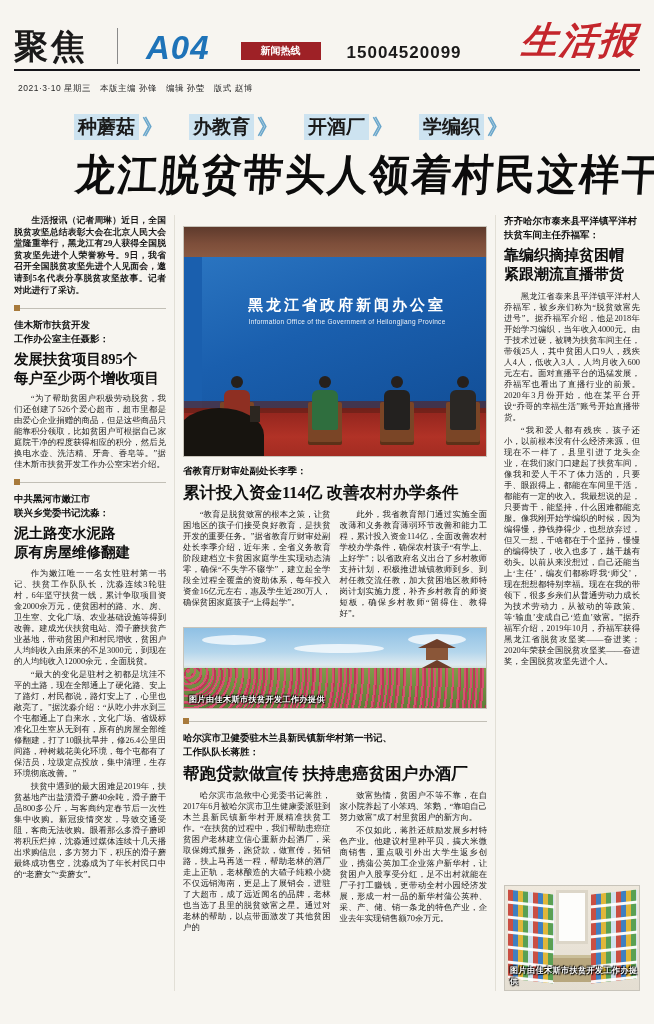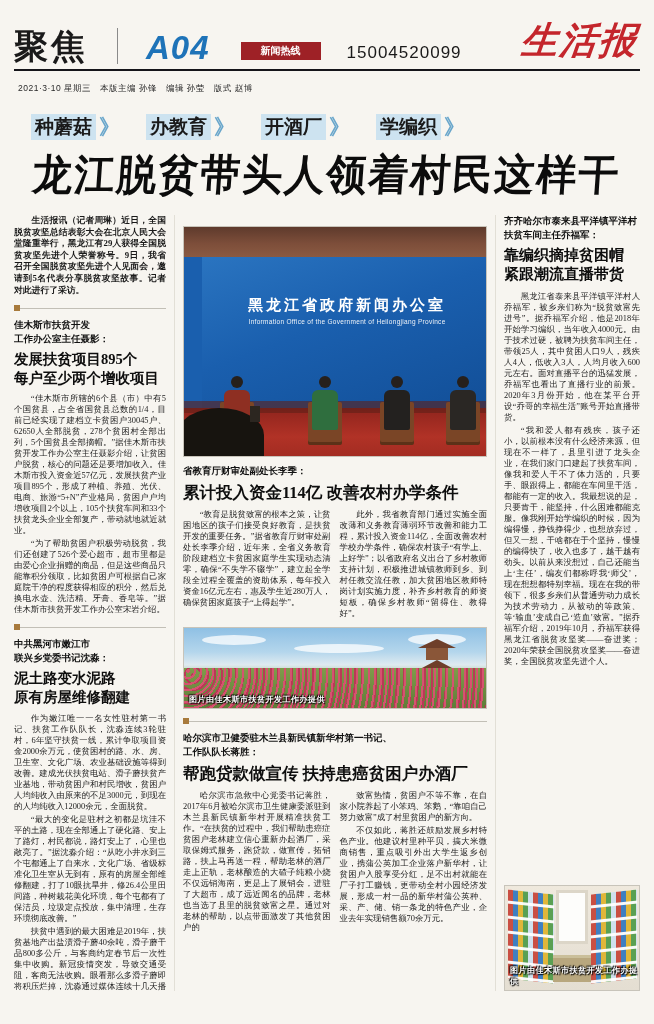--- a/index.html
+++ b/index.html
@@ -11,30 +11,30 @@
   }
   
   .header { padding:22px 14px 0 14px; }
   .header-top { display:flex; align-items:flex-end; position:relative; height:42px;gap:19px; }
   .focus-title { font-size:34px; font-weight:bold; letter-spacing:3px; line-height:1; }
   .header-vline { width:1px; height:36px; background:#8a8a8a; margin:0 9px 0 10px; }
   .page-number { font-size:33px; font-weight:900; font-style:italic; color:#1e73b8;
     font-family:"Liberation Sans","DejaVu Sans",sans-serif; line-height:1; letter-spacing:1px; }
   .hotline-badge { background:#9e2126; color:#fff; font-size:10px; font-weight:bold;
     padding:2px 20px; margin:0 7px 4px 12px; font-family:"Liberation Sans",sans-serif; }
-  .hotline-number { font-size:17px; font-weight:normal; letter-spacing:1px; margin-bottom:1px;
+  .hotline-number { font-size:17px; font-weight:bold; letter-spacing:1px; margin-bottom:1px;
     font-family:"Liberation Sans","DejaVu Sans",sans-serif; }
   .masthead { position:absolute; right:2px; bottom:-2px; color:#c4262c; font-size:37px;
     font-weight:bold; font-style:italic; font-family:"DejaVu Serif",serif; letter-spacing:2px;
     transform:skewX(-6deg); }
   .header-rule { height:2px; background:#15151a; margin-top:5px; }
   .dateline { font-size:8.5px; color:#2a2a2a; padding:12px 0 0 4px; letter-spacing:.5px;
     font-family:"Liberation Sans",sans-serif; }
   
-  .headline-block { padding:18px 20px 4px 31px; }
+  .headline-block { padding:18px 20px 4px 31px;margin-left:43px; }
   .kickers { display:flex; align-items:center; gap:26px; }
   .kicker-item { display:flex; align-items:center; }
   .kicker-tag { font-size:19px; font-weight:bold; background:#cde3f0; padding:2px 4px; line-height:1.15; }
   .kicker-chevron { color:#69a6cb; font-size:21px; font-weight:bold; margin-left:3px;
     font-family:"Liberation Sans",sans-serif; }
   .main-headline { font-size:40px; font-weight:900; letter-spacing:2px; margin-top:12px;
     line-height:1.1; transform:skewX(-4deg) scaleY(1.05); transform-origin:left bottom;
     font-family:"Liberation Sans","DejaVu Sans",sans-serif; color:#0c0c0c; white-space:nowrap; }
   
   .columns { display:flex; padding:14px 14px 0 14px; height:790px; }
@@ -168,21 +168,20 @@
 
       <div>
         <div class="sec-kicker">
           <div>佳木斯市扶贫开发</div>
           <div>工作办公室主任聂影：</div>
         </div>
         <div class="sec-title t-left">
           <div class="nw">发展扶贫项目895个</div>
           <div class="nw">每户至少两个增收项目</div>
         </div>
-        <p class="body-p">“佳木斯市所辖的6个县（市）中有5个国贫县，占全省国贫县总数的1/4，目前已经实现了建档立卡贫困户30045户、62650人全部脱贫，278个贫困村全部出列，5个国贫县全部摘帽。”据佳木斯市扶贫开发工作办公室主任聂影介绍，让贫困户脱贫，核心的问题还是要增加收入。佳木斯市投入资金近57亿元，发展扶贫产业项目895个，形成了种植、养殖、光伏、电商、旅游“5+N”产业格局，贫困户户均增收项目2个以上，105个扶贫车间和33个扶贫龙头企业全部复产，带动就地就近就业。</p>
         <p class="body-p">“为了帮助贫困户积极劳动脱贫，我们还创建了526个爱心超市，超市里都是由爱心企业捐赠的商品，但是这些商品只能靠积分领取，比如贫困户可根据自己家庭院干净的程度获得相应的积分，然后兑换电水壶、洗洁精、牙膏、香皂等。”据佳木斯市扶贫开发工作办公室宋岩介绍。</p>
       </div>
 
       <div class="separator">
         <span class="sep-square"></span>
         <span class="sep-line"></span>
       </div>
 
       <div>
         <div class="sec-kicker">

